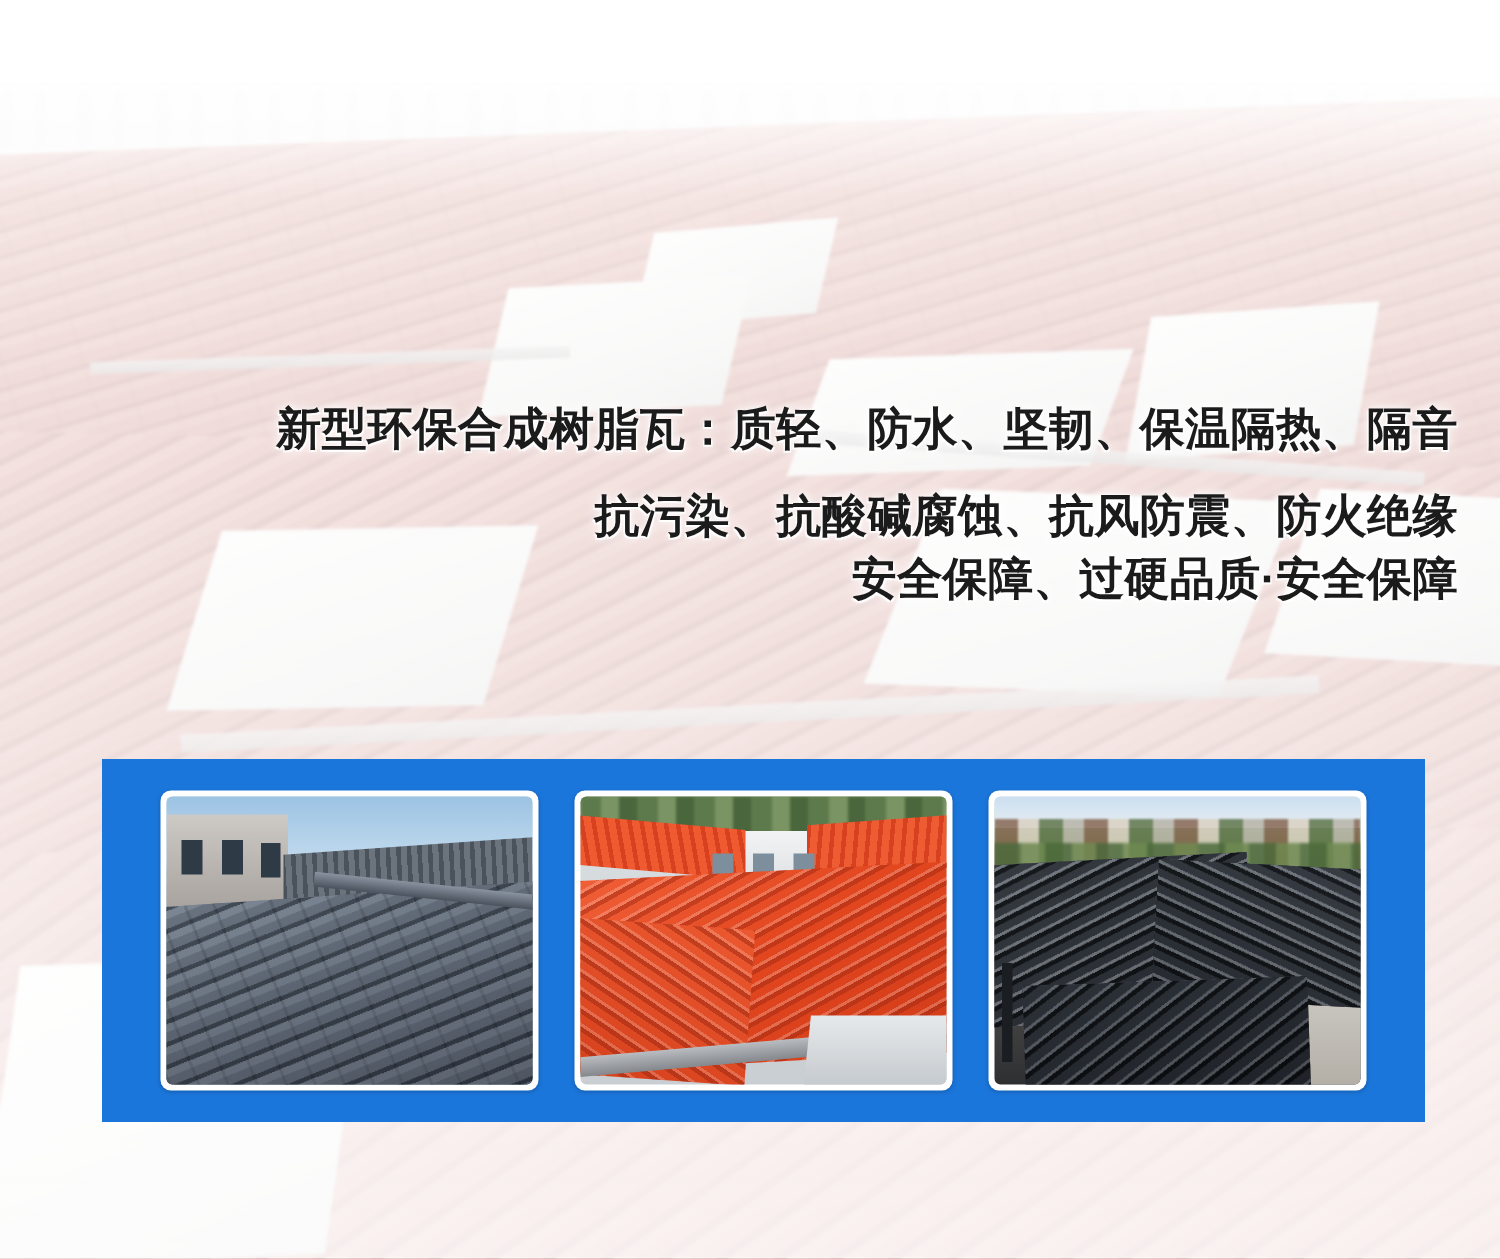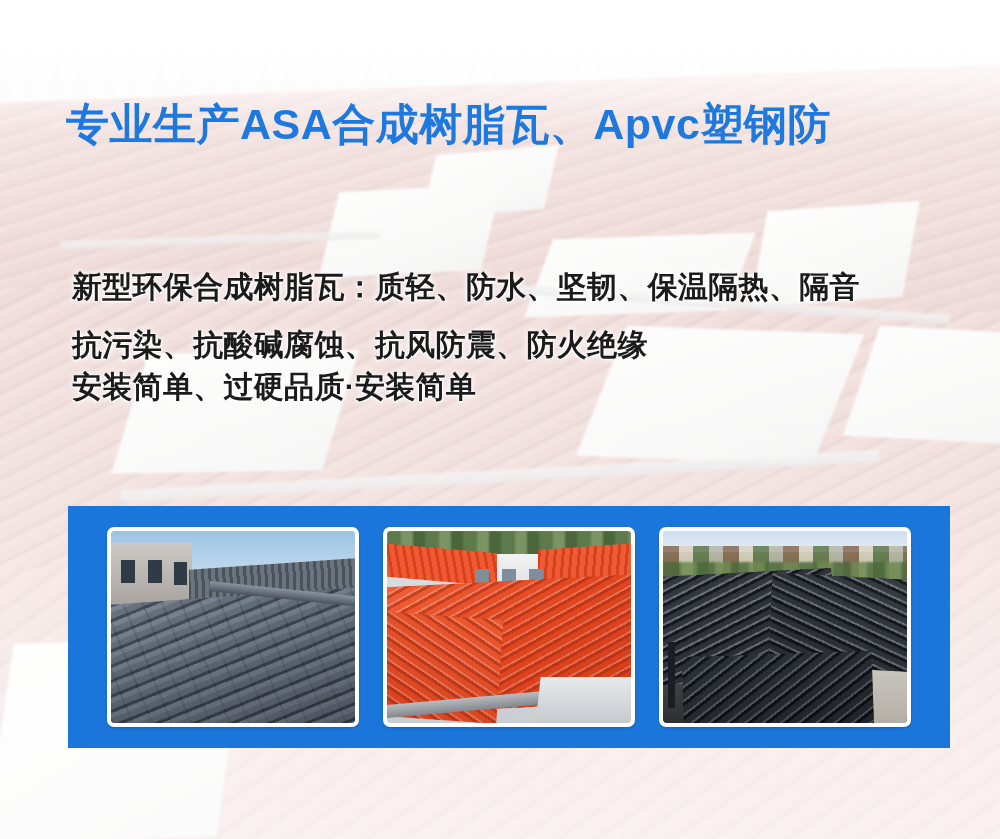--- a/index.html
+++ b/index.html
@@ -121,21 +121,21 @@
     position:absolute;
     left:66px; top:96px; width:880px;
     font-size:43px; line-height:56px;
     font-weight:bold;
     letter-spacing:.5px;
     color:#1d79de;
     white-space:nowrap;
   }
   .headline .hl-line { display:block; }
 
-  .subhead { position:absolute; left:72px; top:272px; width:900px; }
+  .subhead { position:absolute; left:72px; top:272px; width:900px;text-align:right; }
   .sub-line {
     display:block;
     font-size:30px; line-height:30px;
     font-weight:bold;
     color:#1b1b1b;
     letter-spacing:.3px;
     white-space:nowrap;
     text-shadow:
       0 0 4px rgba(255,255,255,.95),
       0 0 9px rgba(255,255,255,.9),
@@ -300,27 +300,26 @@
     <div class="bg-eave e2"></div>
     <div class="bg-eave e3"></div>
 
     <div class="bg-blur"></div>
     <div class="bg-wash"></div>
   </div>
 
   <div class="content">
 
     <div class="headline">
-      <span class="hl-line">专业生产ASA合成树脂瓦、Apvc塑钢防</span>
     </div>
 
     <div class="subhead">
       <span class="sub-line l1">新型环保合成树脂瓦：质轻、防水、坚韧、保温隔热、隔音</span>
       <span class="sub-line l2">抗污染、抗酸碱腐蚀、抗风防震、防火绝缘</span>
-      <span class="sub-line l3">安装简单、过硬品质·安装简单</span>
+      <span class="sub-line l3">安全保障、过硬品质·安全保障</span>
     </div>
 
     <div class="gallery">
 
       <div class="photo-card">
         <div class="photo-inner ph1">
           <div class="sky"></div>
           <div class="bldg-l"></div>
           <div class="win w-a"></div>
           <div class="win w-b"></div>

